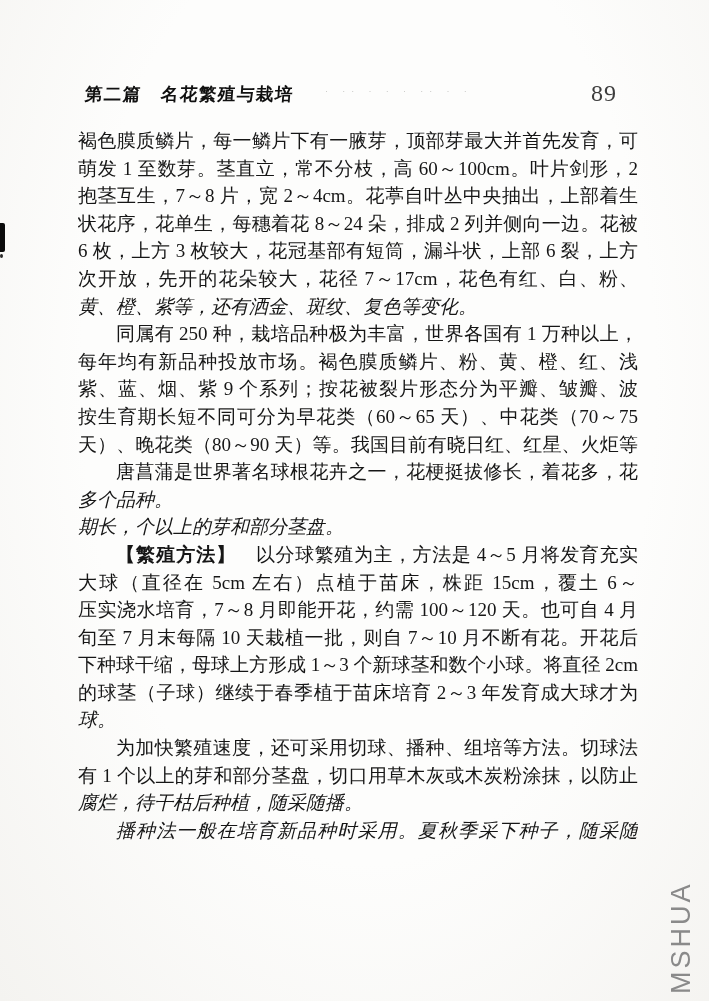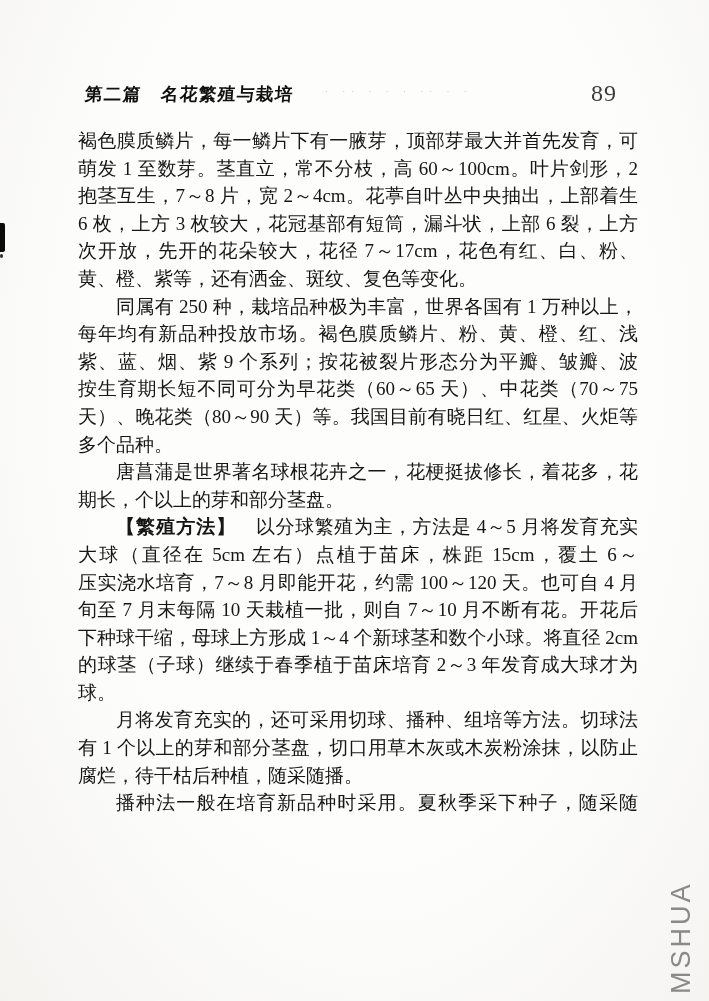--- a/index.html
+++ b/index.html
@@ -31,21 +31,21 @@
   .body-text{
     position:absolute;left:78px;top:127px;width:560px;
     font-size:19px;line-height:27.6px;
   }
   .line{
     text-align:justify;
     text-align-last:justify;
     height:27.6px;overflow:hidden;
   }
   .line.indent{text-indent:2em;}
-  .line.last{text-align-last:left;}
+  .line.last{text-align-last:left;font-style:italic;}
   .line b{font-weight:700;letter-spacing:0.5px;}
   
   .edge-mark{
     position:absolute;left:0;top:223px;width:5px;height:29px;
     background:#0b0b0b;border-radius:0 2px 2px 0;
   }
   .edge-mark:after{
     content:"";position:absolute;left:0;top:31px;width:3px;height:4px;
     background:#2a2a2a;border-radius:50%;
   }
@@ -69,39 +69,40 @@
 
   <div class="page-number">89</div>
 
   <div class="edge-mark"></div>
 
   <div class="body-text">
 
   <div class="line"><span>褐色膜质鳞片，每一鳞片下有一腋芽，顶部芽最大并首先发育，可</span></div>
       <div class="line"><span>萌发 1 至数芽。茎直立，常不分枝，高 60～100cm。叶片剑形，2 列</span></div>
       <div class="line"><span>抱茎互生，7～8 片，宽 2～4cm。花葶自叶丛中央抽出，上部着生穗</span></div>
+      <div class="line"><span>状花序，花单生，每穗着花 8～24 朵，排成 2 列并侧向一边。花被</span></div>
       <div class="line"><span>6 枚，上方 3 枚较大，花冠基部有短筒，漏斗状，上部 6 裂，上方 3</span></div>
       <div class="line"><span>次开放，先开的花朵较大，花径 7～17cm，花色有红、白、粉、蓝、</span></div>
       <div class="line last"><span>黄、橙、紫等，还有洒金、斑纹、复色等变化。</span></div>
       <div class="line indent"><span>同属有 250 种，栽培品种极为丰富，世界各国有 1 万种以上，且</span></div>
       <div class="line"><span>每年均有新品种投放市场。褐色膜质鳞片、粉、黄、橙、红、浅</span></div>
       <div class="line"><span>紫、蓝、烟、紫 9 个系列；按花被裂片形态分为平瓣、皱瓣、波瓣；</span></div>
       <div class="line"><span>按生育期长短不同可分为早花类（60～65 天）、中花类（70～75</span></div>
       <div class="line"><span>天）、晚花类（80～90 天）等。我国目前有晓日红、红星、火炬等 450</span></div>
+      <div class="line indent"><span>唐菖蒲是世界著名球根花卉之一，花梗挺拔修长，着花多，花</span></div>
       <div class="line last"><span>多个品种。</span></div>
-      <div class="line indent"><span>唐菖蒲是世界著名球根花卉之一，花梗挺拔修长，着花多，花</span></div>
       <div class="line last"><span>期长，个以上的芽和部分茎盘。</span></div>
       <div class="line indent"><b>【繁殖方法】</b><span>　以分球繁殖为主，方法是 4～5 月将发育充实的</span></div>
       <div class="line"><span>大球（直径在 5cm 左右）点植于苗床，株距 15cm，覆土 6～10cm，</span></div>
       <div class="line"><span>压实浇水培育，7～8 月即能开花，约需 100～120 天。也可自 4 月中</span></div>
       <div class="line"><span>旬至 7 月末每隔 10 天栽植一批，则自 7～10 月不断有花。开花后地</span></div>
-      <div class="line"><span>下种球干缩，母球上方形成 1～4 个新球茎和数个小球。将直径 2cm</span></div>
+      <div class="line"><span>下种球干缩，母球上方形成 1～3 个新球茎和数个小球。将直径 2cm</span></div>
       <div class="line"><span>的球茎（子球）继续于春季植于苗床培育 2～3 年发育成大球才为种</span></div>
       <div class="line last"><span>球。</span></div>
-      <div class="line indent"><span>月将发育充实的，还可采用切球、播种、组培等方法。切球法</span></div>
+      <div class="line indent"><span>为加快繁殖速度，还可采用切球、播种、组培等方法。切球法</span></div>
       <div class="line"><span>有 1 个以上的芽和部分茎盘，切口用草木灰或木炭粉涂抹，以防止</span></div>
       <div class="line last"><span>腐烂，待干枯后种植，随采随播。</span></div>
       <div class="line indent last"><span>播种法一般在培育新品种时采用。夏秋季采下种子，随采随播，</span></div>
     </div>
 
   <div class="watermark">MSHUA</div>
 
 </div>
 
 </body></html>

